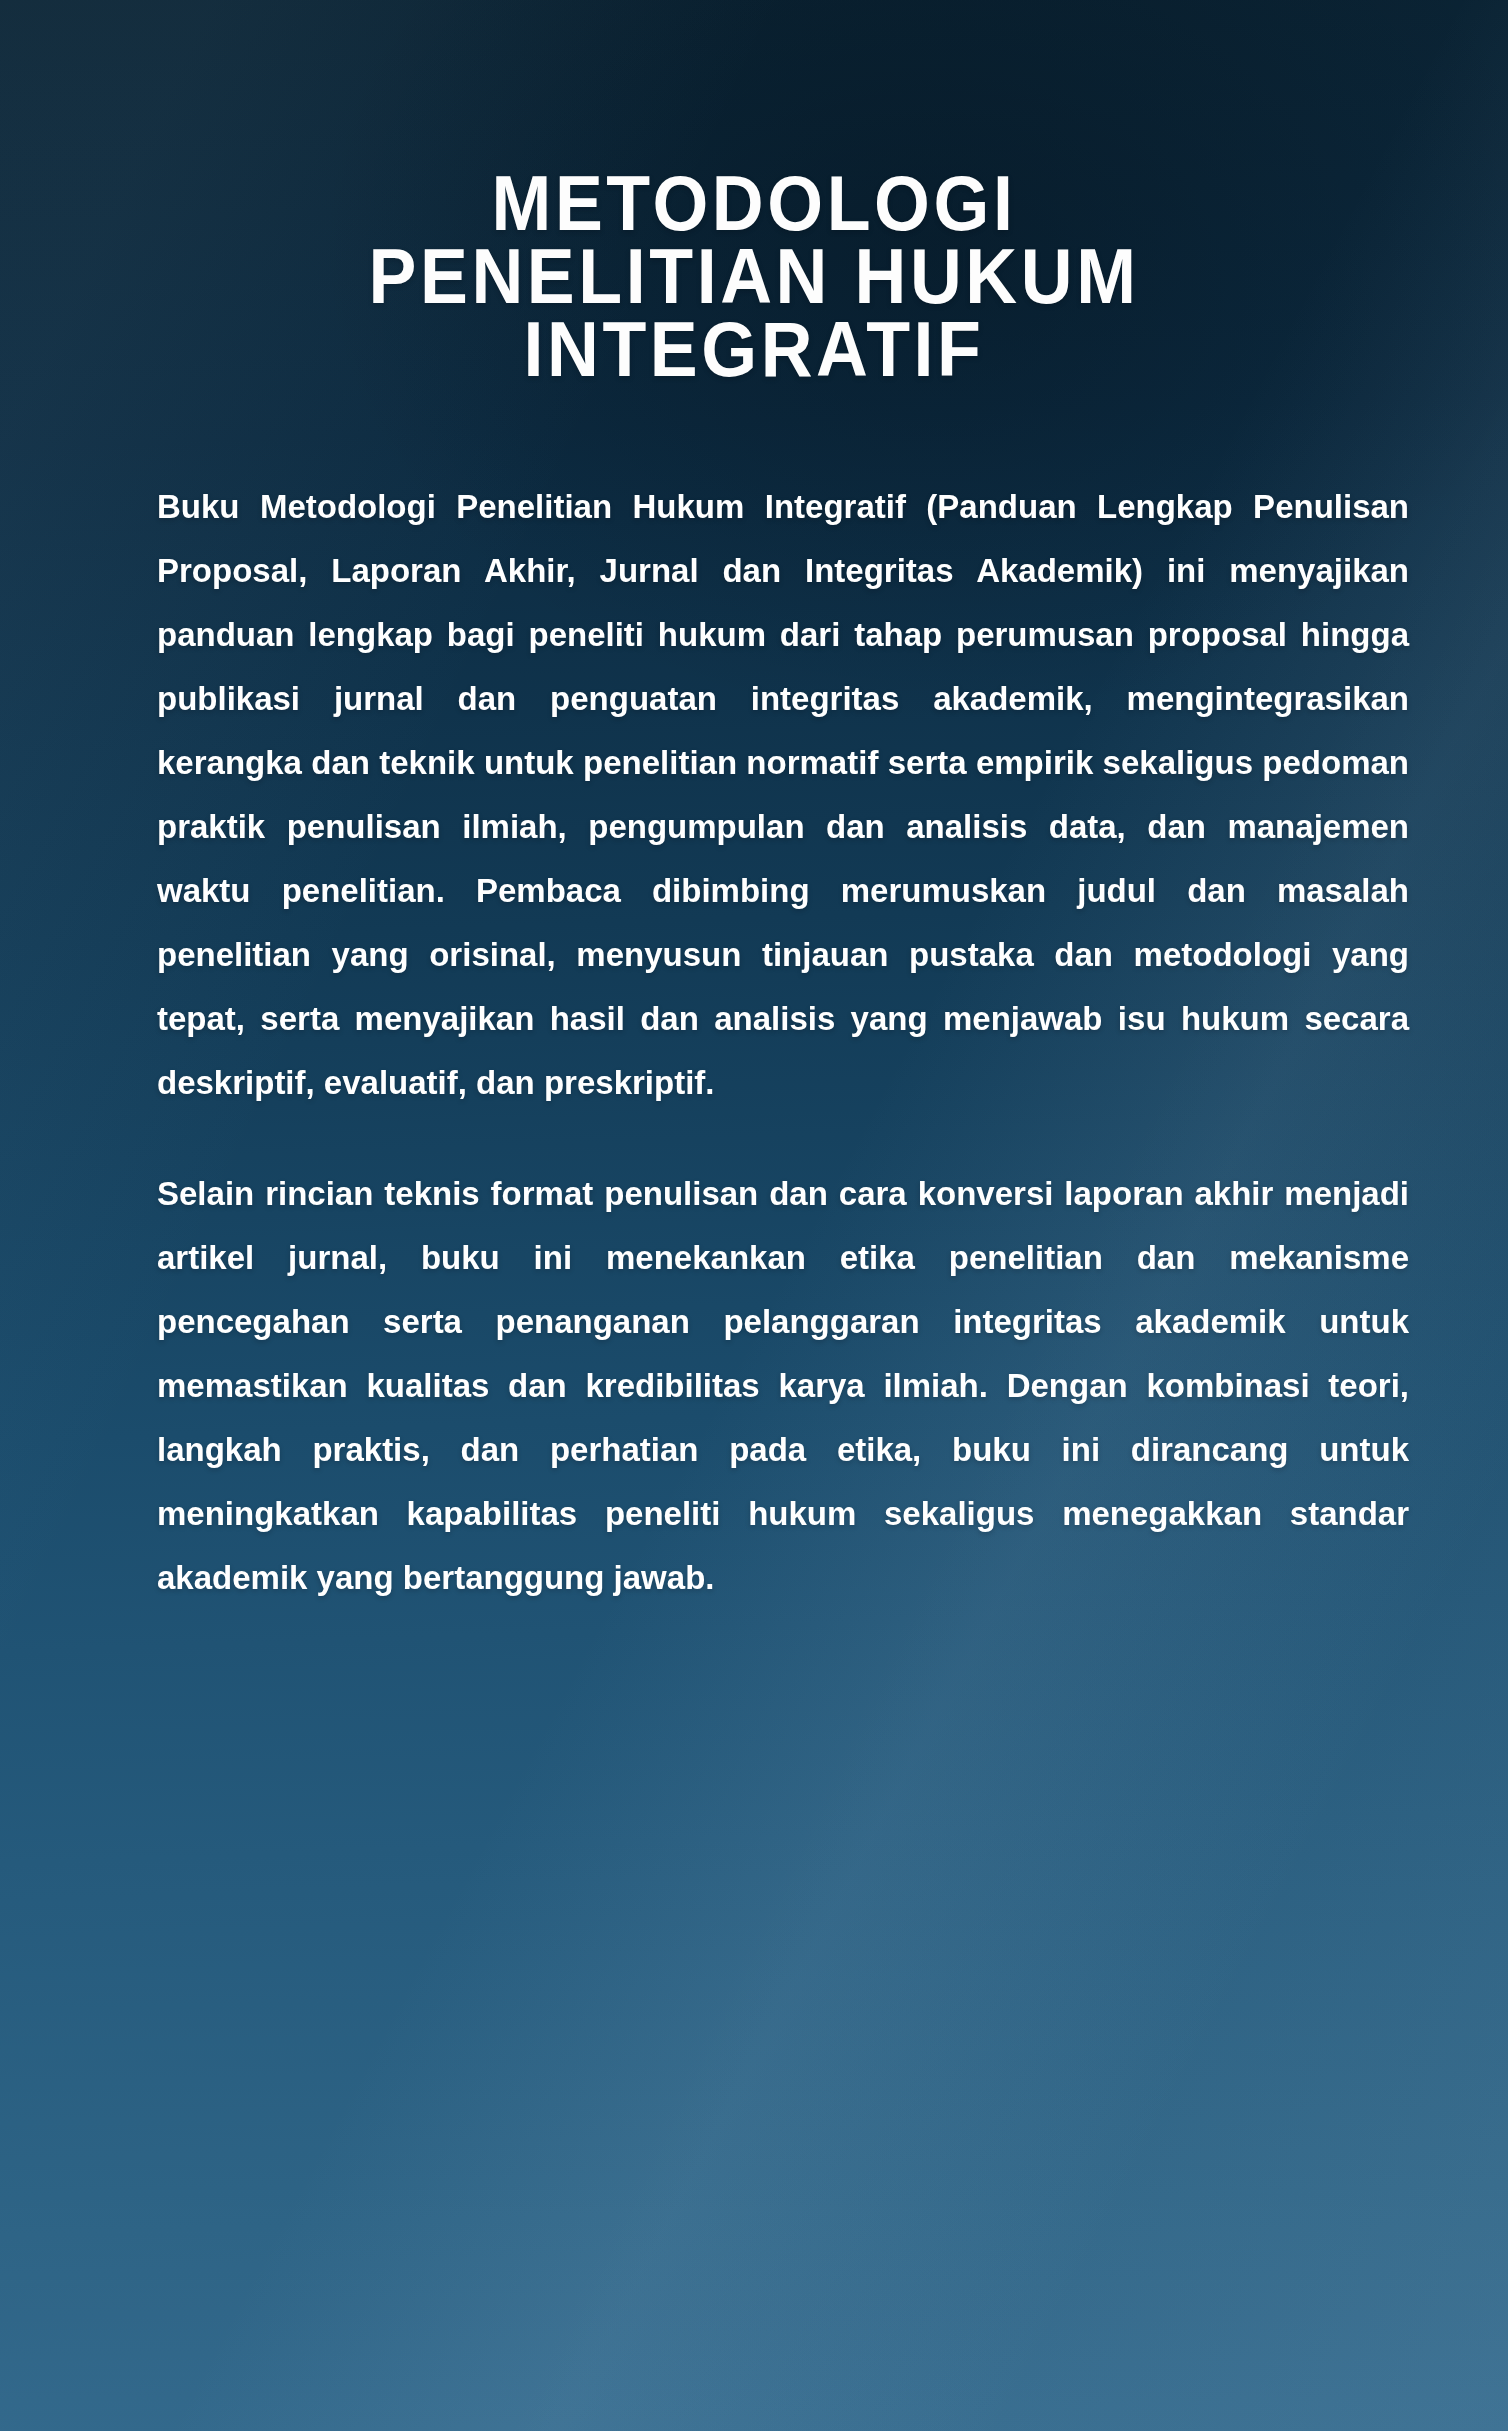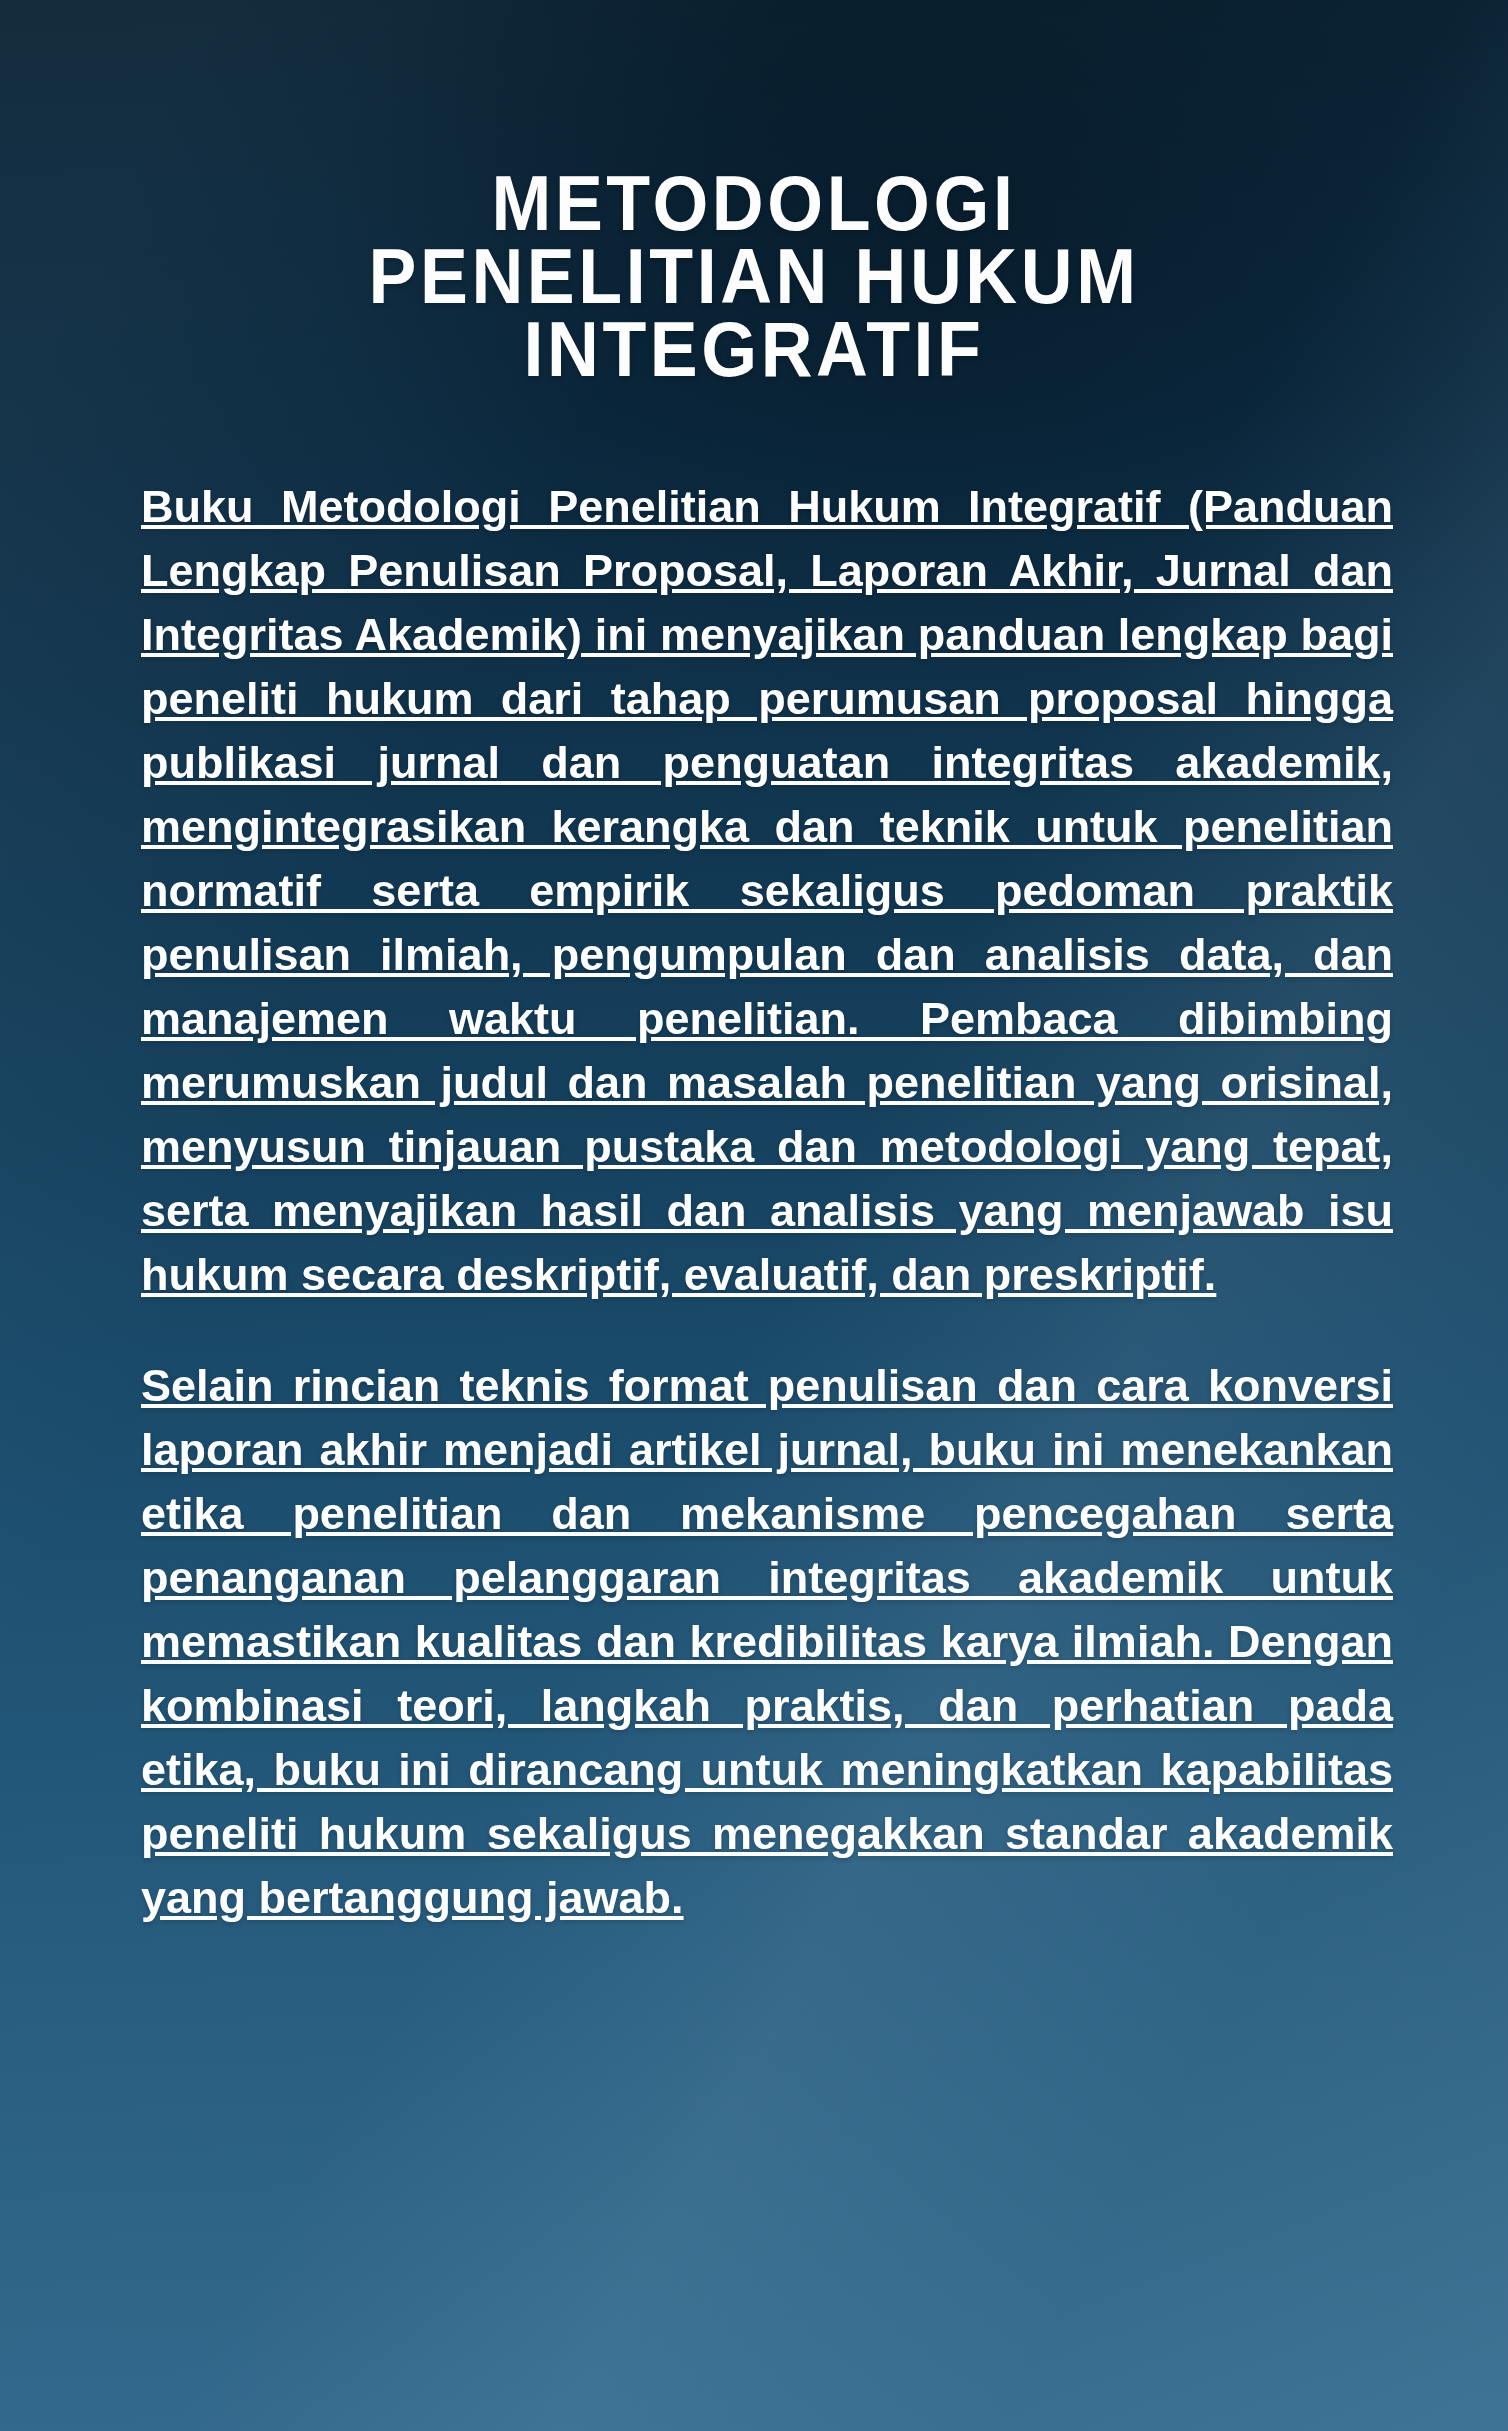--- a/index.html
+++ b/index.html
@@ -30,30 +30,29 @@
     font-size: 78px;
     line-height: 73px;
     letter-spacing: 3.9px;
     transform: scaleX(0.92);
     transform-origin: 50% 50%;
     text-shadow: 0 2px 5.9px rgba(0, 10, 20, 0.25);
   }
 
   .synopsis {
     position: absolute;
-    left: 141px;
+    left: 157px;
     top: 475px;
     width: 1252px;
     color: #ffffff;
     font-weight: 700;
-    font-size: 45px;
+    font-size: 33px;
     line-height: 64px;
     text-align: justify;
     text-shadow: 0 2px 4.9px rgba(0, 10, 20, 0.22);
-    text-decoration: underline;
   }
   .synopsis p { margin: 0; }
   .synopsis p + p { margin-top: 47px; }
 
   .logo-card {
     position: absolute;
     left: 130px;
     top: 2105px;
     width: 323px;
     height: 240px;

